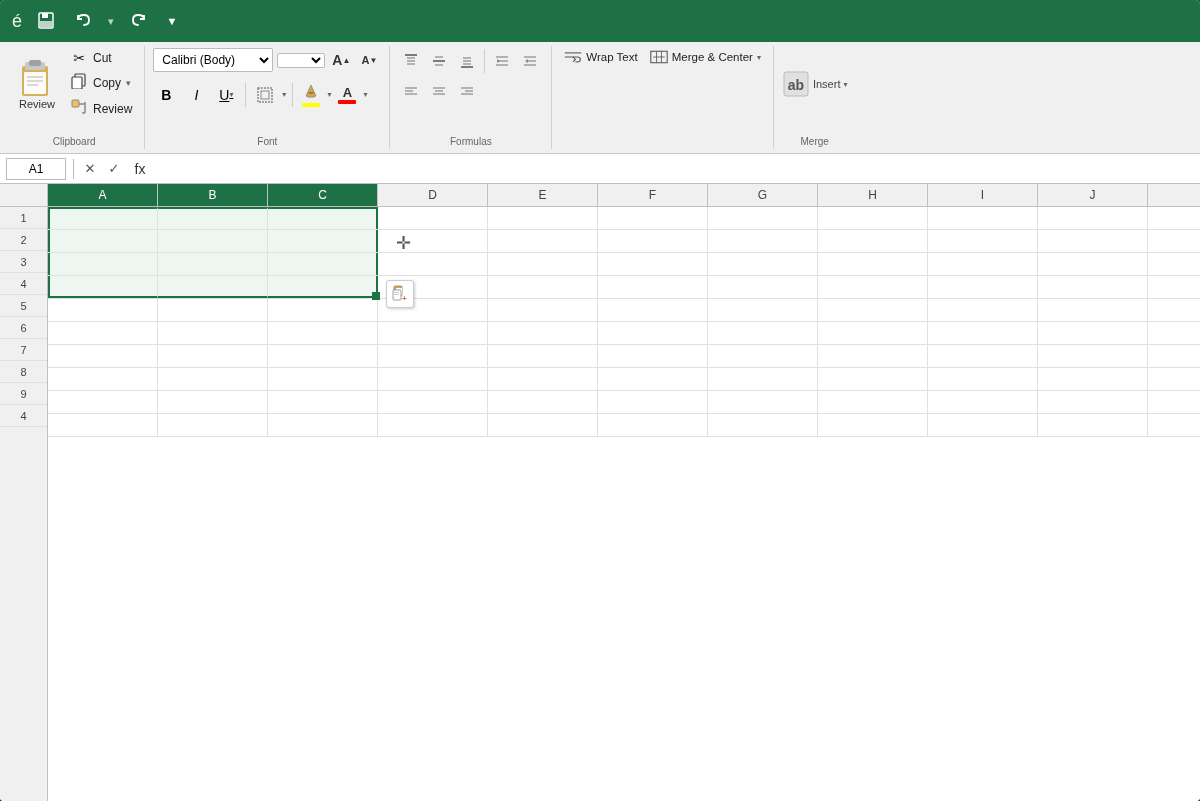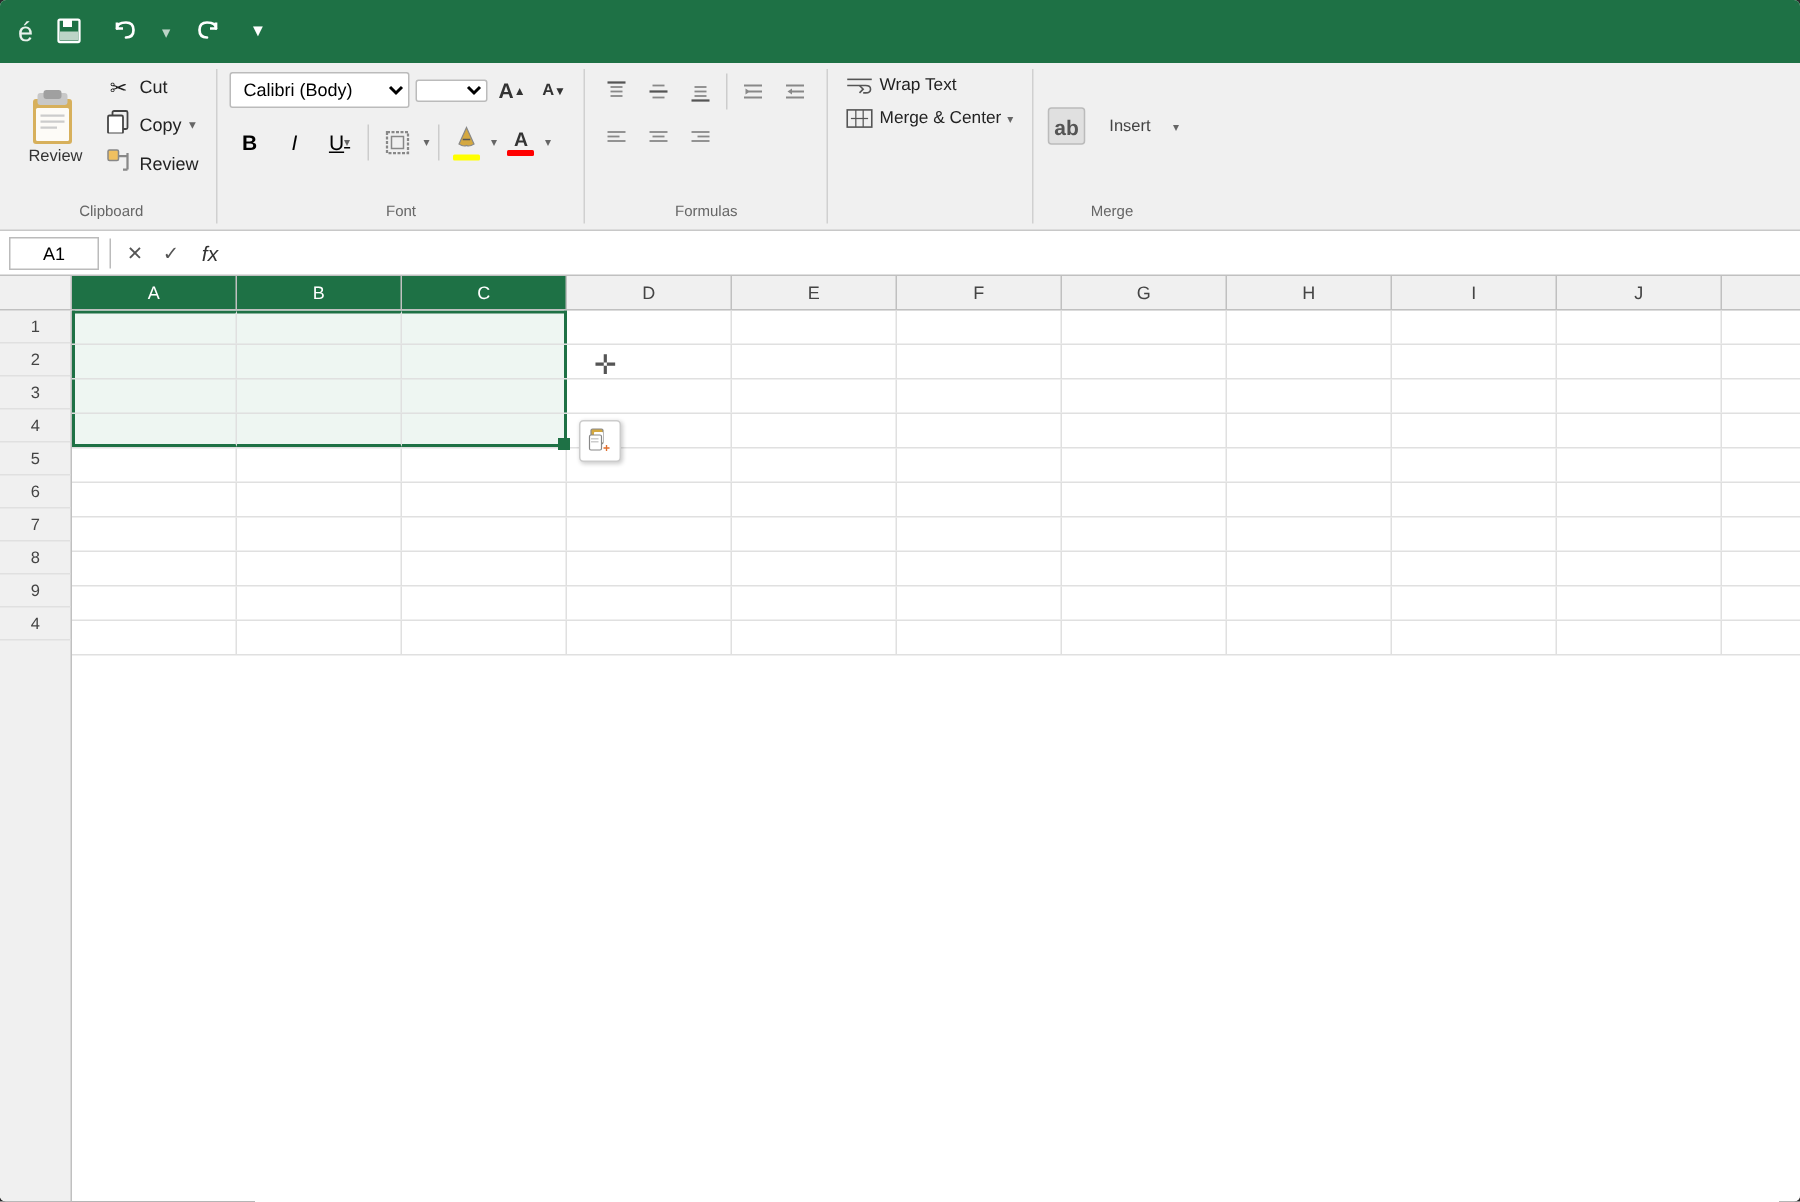--- a/index.html
+++ b/index.html
@@ -223,21 +223,21 @@
       justify-content: center;
       border: 1px solid transparent;
       border-radius: 2px;
       cursor: pointer;
       font-size: 14px;
       color: #444;
     }
     
     .wrap-merge-group {
       display: flex;
-      flex-direction: column;
+      flex-direction: row;
       gap: 4px;
       justify-content: center;
     }
     .wm-btn {
       display: flex;
       align-items: center;
       gap: 4px;
       cursor: pointer;
       padding: 2px 4px;
       border-radius: 2px;
@@ -268,21 +268,20 @@
       height: 22px;
       display: flex;
       align-items: center;
       justify-content: center;
       cursor: pointer;
       font-size: 13px;
       color: #555;
       border-radius: 2px;
     }
     .fx-label {
-      font-style: italic;
       font-size: 14px;
       color: #333;
       margin-left: 4px;
     }
     .formula-input {
       flex: 1;
       height: 22px;
       border: none;
       outline: none;
       font-size: 12px;
@@ -642,21 +641,21 @@
           </svg>
           <span>Merge &amp; Center</span>
           <span style="font-size:8px;color:#666">▾</span>
         </div>
       </div>
       <div class="ribbon-group-label"></div>
     </div>
 
     <div class="ribbon-group" style="min-width:80px;">
       <div class="ribbon-group-content" style="flex-direction:column; justify-content:center; gap:4px;">
-        <div style="display:flex;align-items:center;gap:15px">
+        <div style="display:flex;align-items:center;gap:3px">
           <svg width="28" height="28" viewBox="0 0 28 28">
             <rect x="2" y="2" width="24" height="24" rx="2" fill="#e0e0e0" stroke="#bbb" stroke-width="1"></rect>
             <text x="14" y="20" text-anchor="middle" font-size="14" fill="#555" font-weight="bold">ab</text>
           </svg>
           <span style="font-size:11px;color:#444">Insert</span>
           <span style="font-size:8px;color:#666">▾</span>
         </div>
       </div>
       <div class="ribbon-group-label">Merge</div>
     </div>

